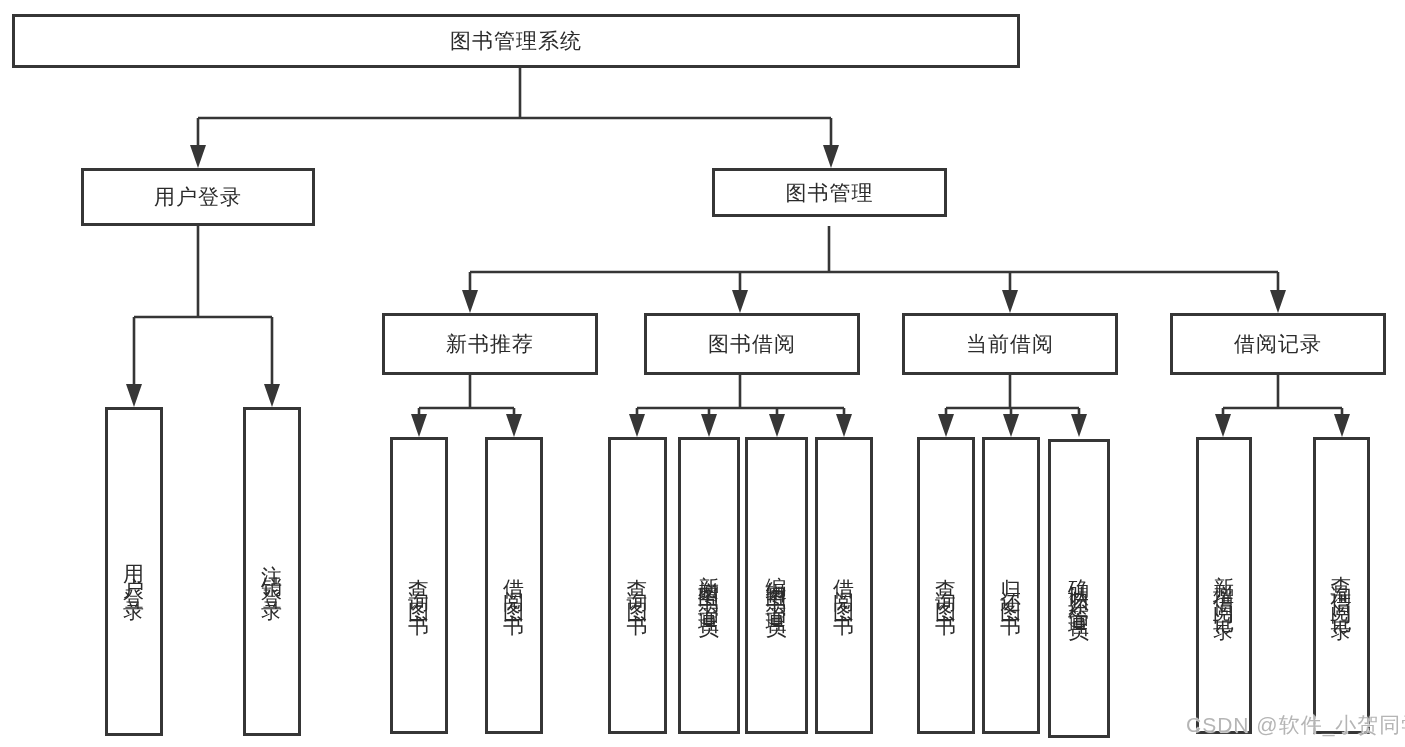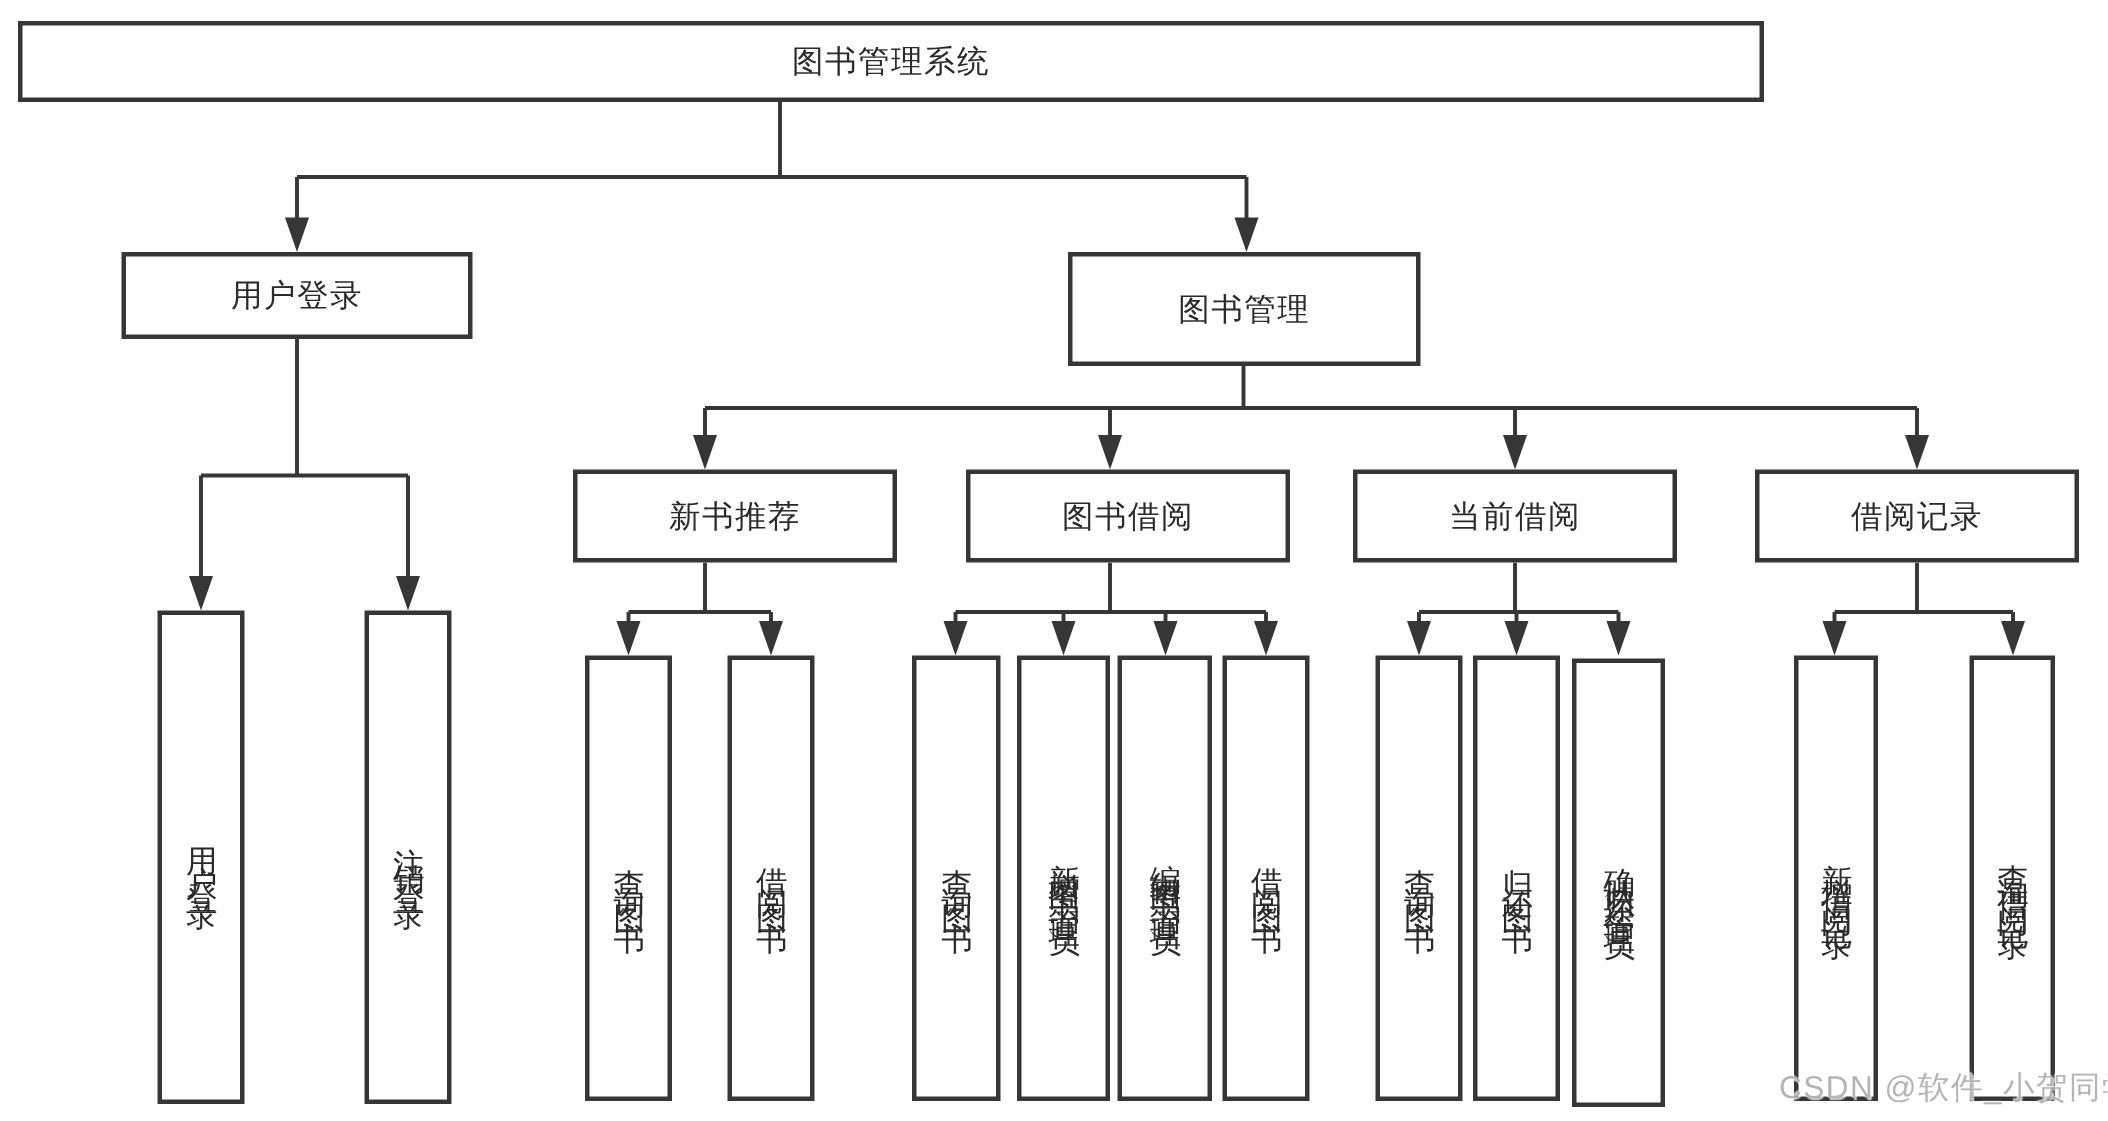--- a/index.html
+++ b/index.html
@@ -94,24 +94,24 @@
 
       <polygon points="938,414 954,414 946,437"></polygon>
       <polygon points="1003,414 1019,414 1011,437"></polygon>
       <polygon points="1071,414 1087,414 1079,437"></polygon>
 
       <polygon points="1215,414 1231,414 1223,437"></polygon>
       <polygon points="1334,414 1350,414 1342,437"></polygon>
     </g>
   </svg>
 
-  <div class="hbox" style="left:12px;top:14px;width:1164px;height:54px;">图书管理系统</div>
+  <div class="hbox" style="left:12px;top:14px;width:1008px;height:54px;">图书管理系统</div>
 
   <div class="hbox" style="left:81px;top:168px;width:234px;height:58px;">用户登录</div>
-  <div class="hbox" style="left:712px;top:168px;width:235px;height:76px;">图书管理</div>
+  <div class="hbox" style="left:712px;top:168px;width:235px;height:49px;">图书管理</div>
 
   <div class="hbox" style="left:362px;top:313px;width:216px;height:62px;margin-left:20px;">新书推荐</div>
   <div class="hbox" style="left:644px;top:313px;width:216px;height:62px;">图书借阅</div>
   <div class="hbox" style="left:902px;top:313px;width:216px;height:62px;">当前借阅</div>
   <div class="hbox" style="left:1170px;top:313px;width:216px;height:62px;">借阅记录</div>
 
   <div class="vbox" style="left:105px;top:407px;width:58px;height:329px;">
     <span class="vtext">用户登录</span>
   </div>
   <div class="vbox" style="left:243px;top:407px;width:58px;height:329px;">

